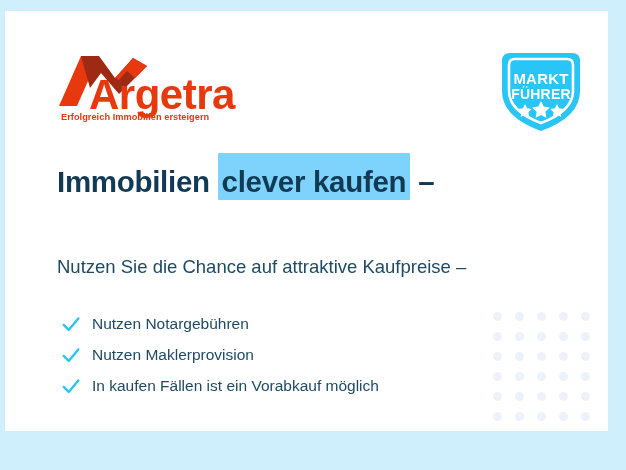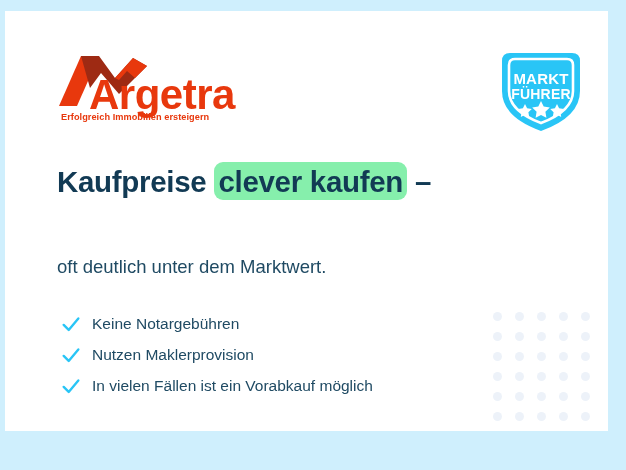--- a/index.html
+++ b/index.html
@@ -77,23 +77,23 @@
     top: 132px;
     width: 520px;
     font-size: 29.5px;
     font-weight: 700;
     line-height: 37px;
     letter-spacing: -0.3px;
     color: #123A54;
   }
   .headline .hl-line { display: block; white-space: nowrap; }
   .hl-mark {
-    background: #86efac;
-    padding: 3px 4px 2px 4px;
-    border-radius: 9px;
+    background: #7dd3fc;
+    padding: 12px 4px 2px 4px;
+    border-radius: 1px;
   }
 
   
   .subhead {
     position: absolute;
     left: 52px;
     top: 222px;
     width: 520px;
     font-size: 18.5px;
     font-weight: 400;
@@ -199,42 +199,42 @@
         <text x="49" y="52" text-anchor="middle" font-family="'Liberation Sans', sans-serif" font-size="14" font-weight="700" fill="#FFFFFF" letter-spacing="0.2">FÜHRER</text>
         <g fill="#FFFFFF">
           <polygon points="33,57 35.1,61.3 39.8,62 36.4,65.3 37.2,70 33,67.8 28.8,70 29.6,65.3 26.2,62 30.9,61.3"></polygon>
           <polygon points="49,54 51.7,59.5 57.8,60.4 53.4,64.7 54.4,70.8 49,67.9 43.6,70.8 44.6,64.7 40.2,60.4 46.3,59.5"></polygon>
           <polygon points="65,57 67.1,61.3 71.8,62 68.4,65.3 69.2,70 65,67.8 60.8,70 61.6,65.3 58.2,62 62.9,61.3"></polygon>
         </g>
       </svg>
     </div>
 
     <h1 class="headline">
-      <span class="hl-line"><span>Kaufpreise </span><span class="hl-mark">clever kaufen</span><span> –</span></span>
+      <span class="hl-line"><span>Immobilien </span><span class="hl-mark">clever kaufen</span><span> –</span></span>
     </h1>
 
     <p class="subhead">
-      <span class="sub-line">oft deutlich unter dem Marktwert.</span>
+      <span class="sub-line">Nutzen Sie die Chance auf attraktive Kaufpreise –</span>
     </p>
 
     <ul class="benefits">
       <li class="benefit">
         <svg class="check-icon" viewBox="0 0 24 24">
           <path d="M4 13 L9.5 18.5 L20 6" fill="none" stroke="#29C5F6" stroke-width="2.6" stroke-linecap="round" stroke-linejoin="round"></path>
         </svg>
-        <span class="benefit-label">Keine Notargebühren</span>
+        <span class="benefit-label">Nutzen Notargebühren</span>
       </li>
       <li class="benefit">
         <svg class="check-icon" viewBox="0 0 24 24">
           <path d="M4 13 L9.5 18.5 L20 6" fill="none" stroke="#29C5F6" stroke-width="2.6" stroke-linecap="round" stroke-linejoin="round"></path>
         </svg>
         <span class="benefit-label">Nutzen Maklerprovision</span>
       </li>
       <li class="benefit">
         <svg class="check-icon" viewBox="0 0 24 24">
           <path d="M4 13 L9.5 18.5 L20 6" fill="none" stroke="#29C5F6" stroke-width="2.6" stroke-linecap="round" stroke-linejoin="round"></path>
         </svg>
-        <span class="benefit-label">In vielen Fällen ist ein Vorabkauf möglich</span>
+        <span class="benefit-label">In kaufen Fällen ist ein Vorabkauf möglich</span>
       </li>
     </ul>
 
   </div>
 </div>
 
 </body></html>

